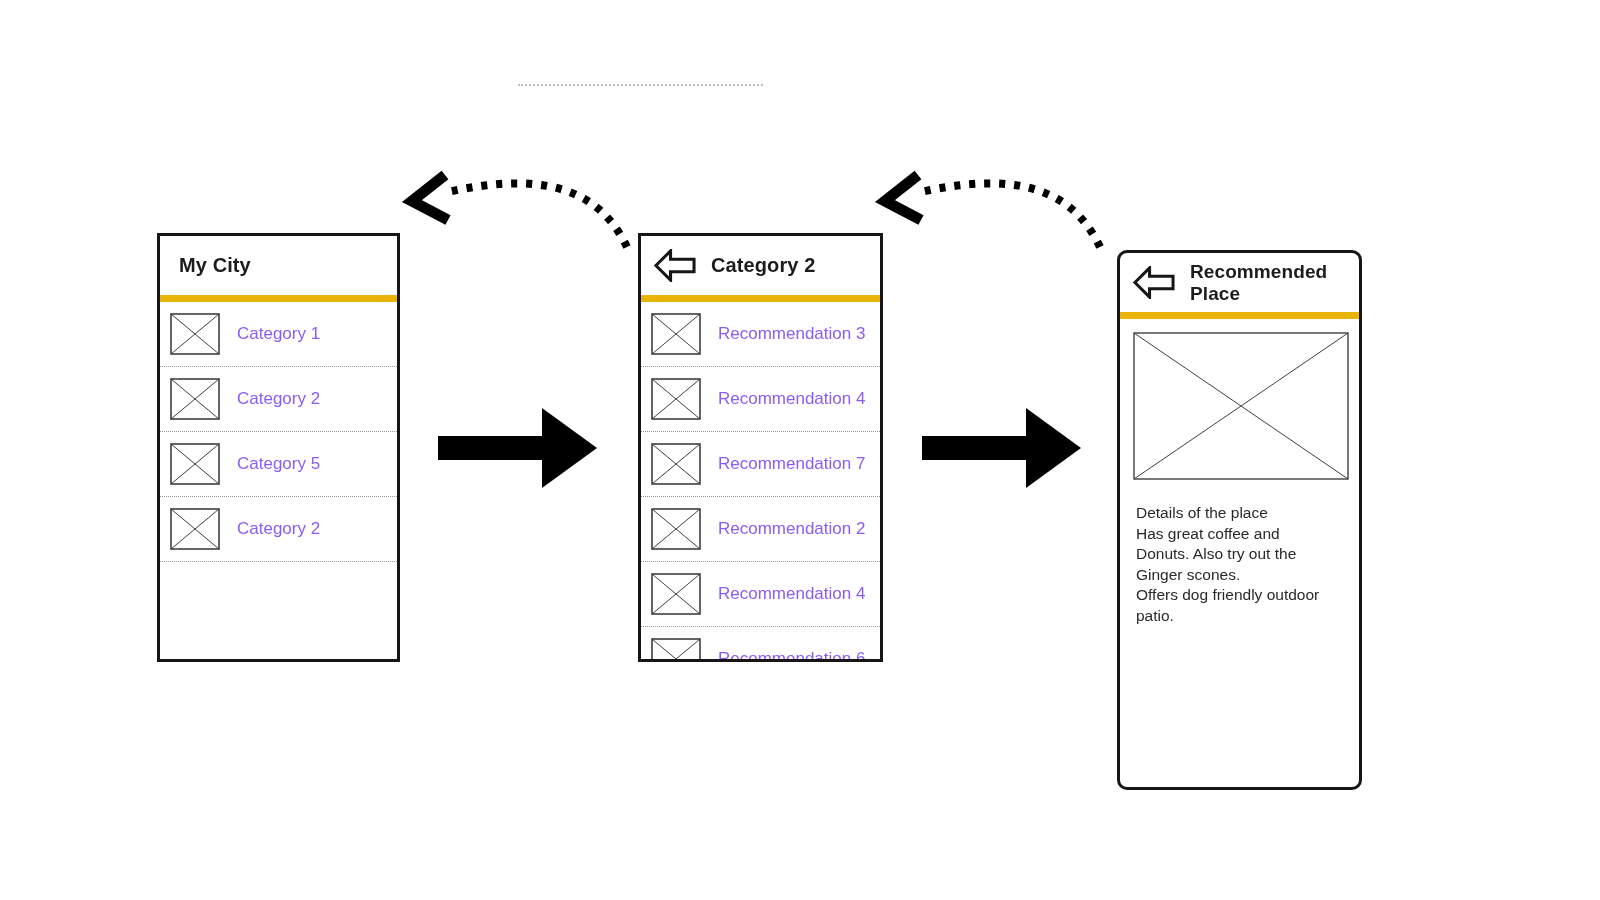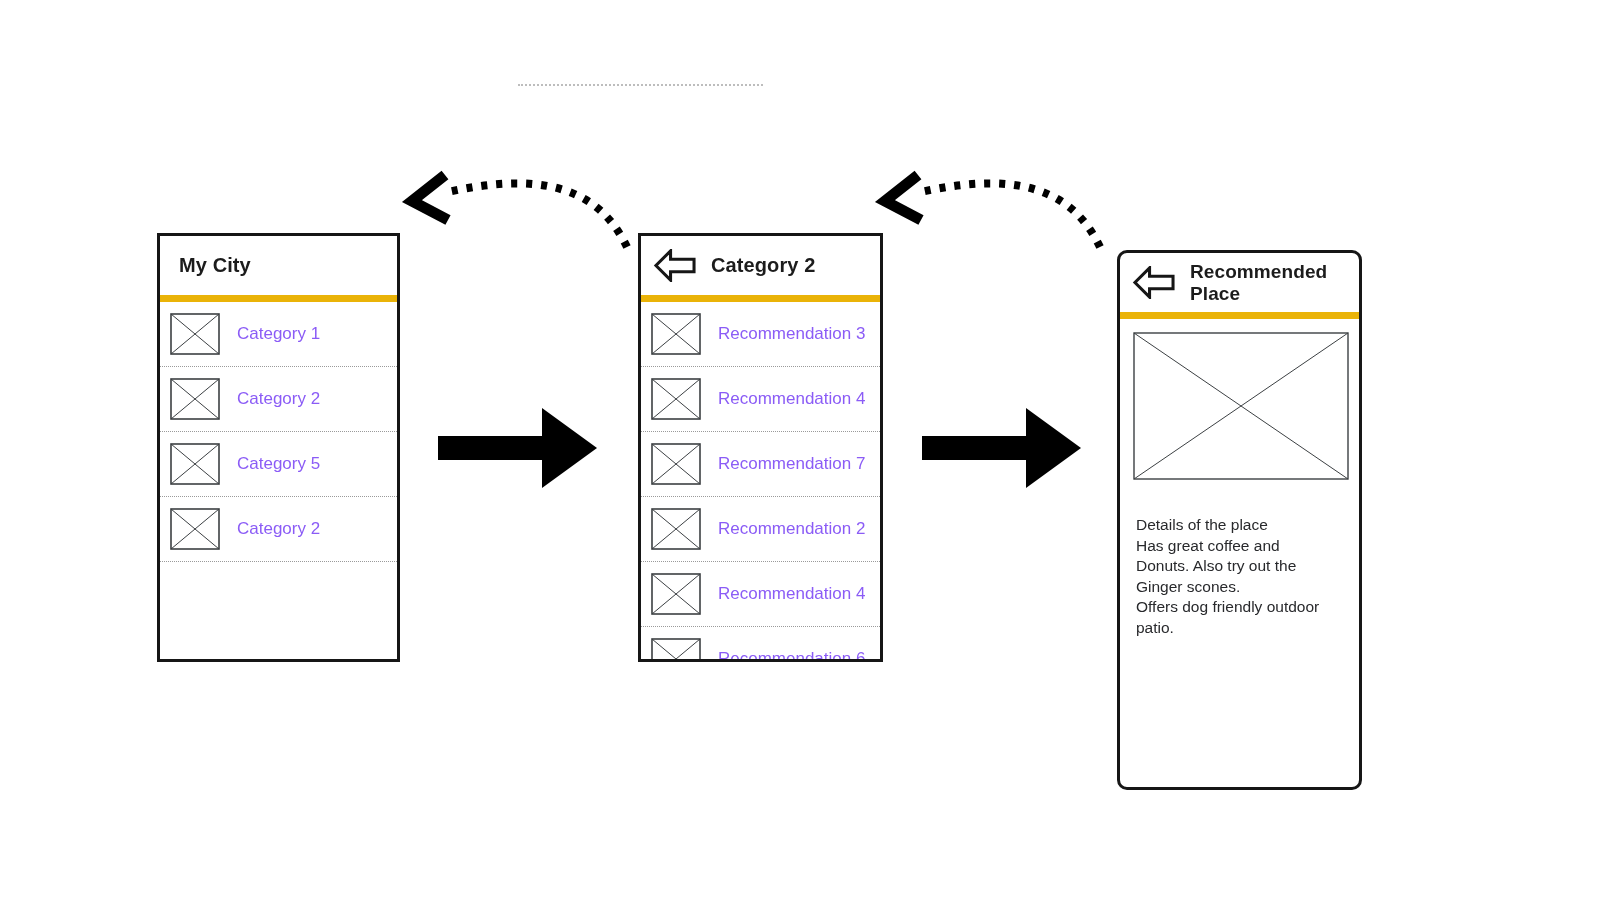--- a/index.html
+++ b/index.html
@@ -80,21 +80,21 @@
     color: #8b5cf6;
     white-space: nowrap;
   }
   .detail-body {
     padding: 13px 12px 0 13px;
   }
   .hero-placeholder {
     display: block;
   }
   .detail-text {
-    margin-top: 31px;
+    margin-top: 19px;
     padding-left: 3px;
     font-size: 15.5px;
     line-height: 20.5px;
     color: #28292c;
     white-space: pre-line;
   }
 </style>
 </head>
 <body>
 

